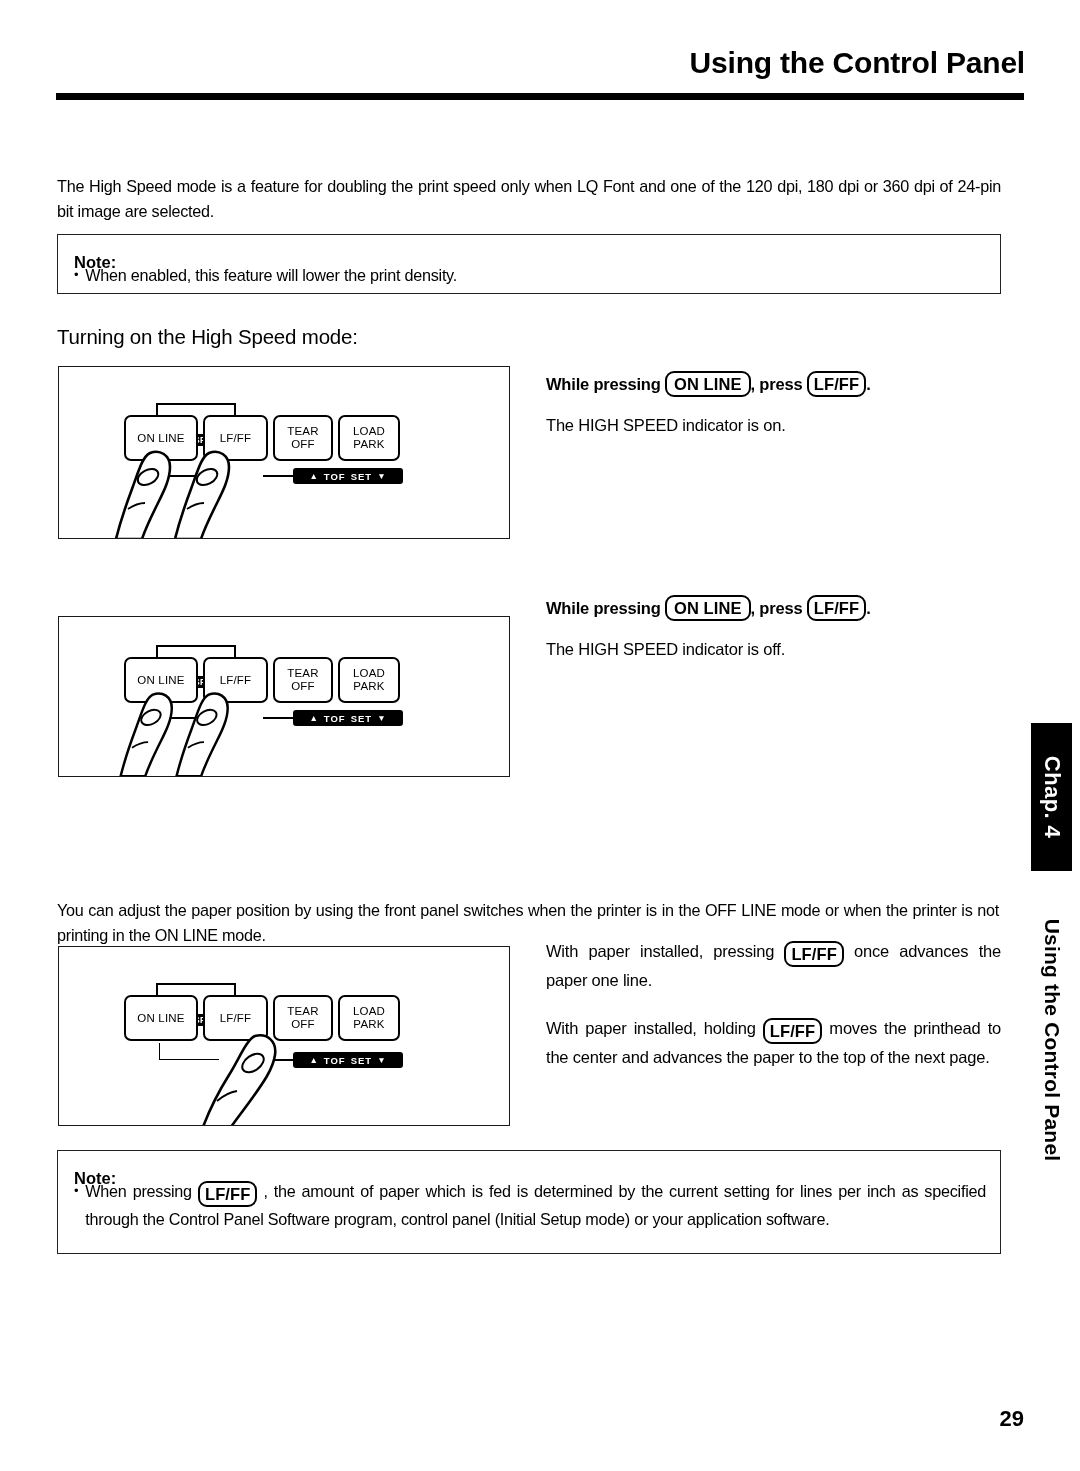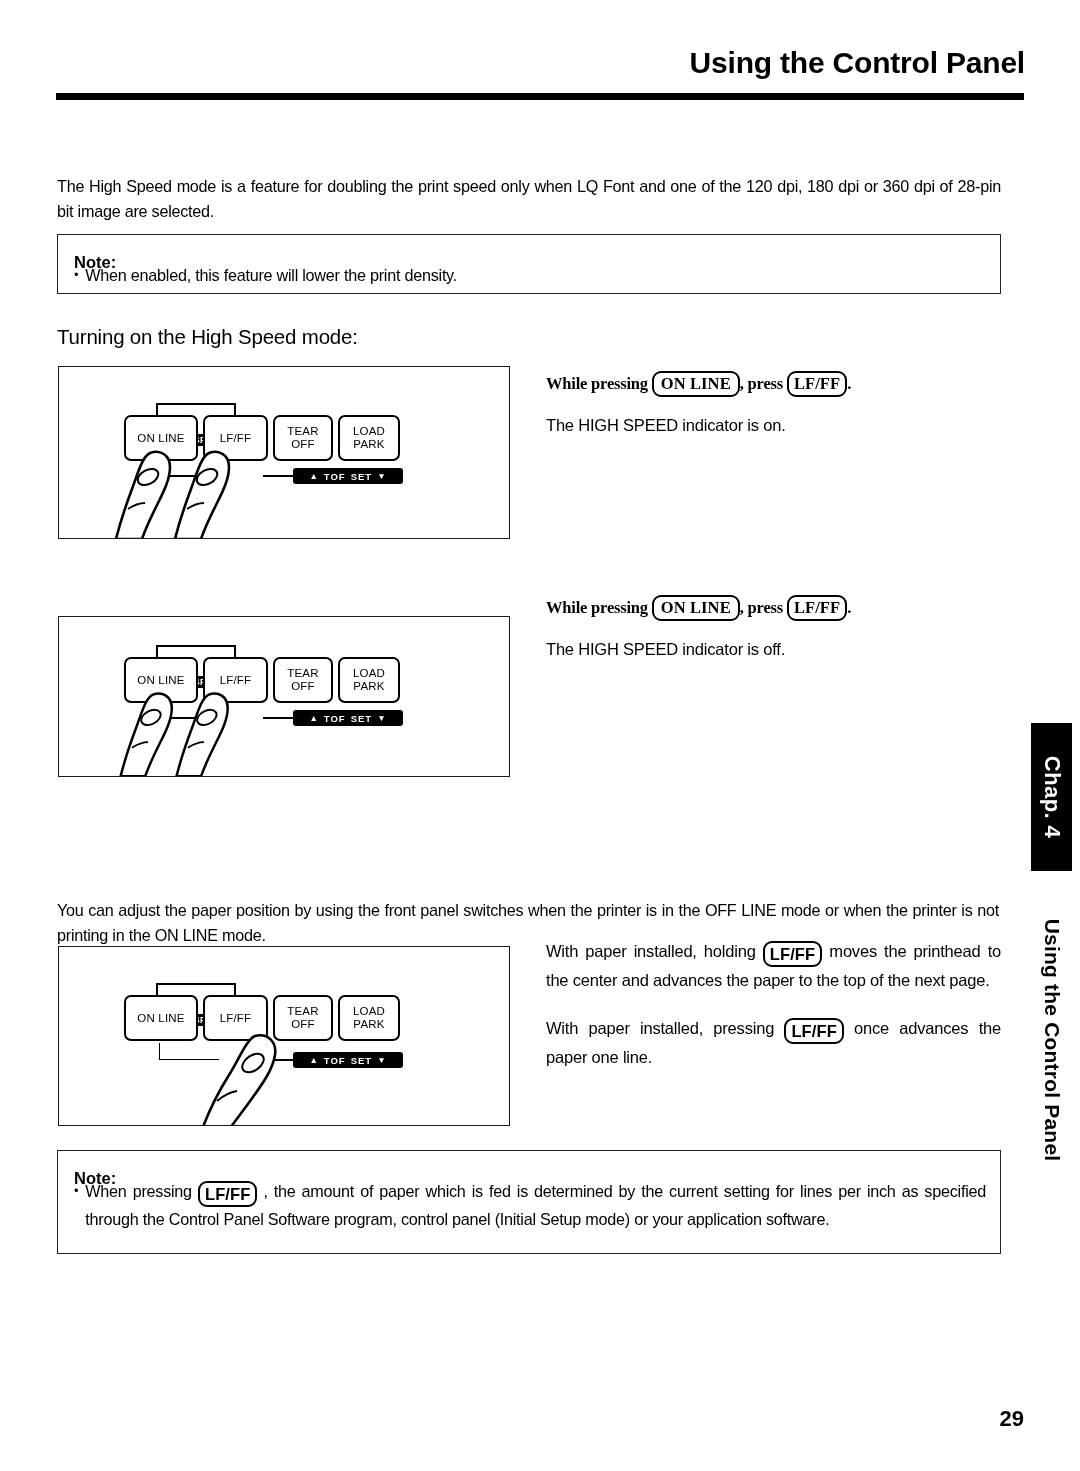--- a/index.html
+++ b/index.html
@@ -151,21 +151,20 @@
     position: absolute;
     font-size: 16.5px;
     line-height: 26px;
     letter-spacing: -0.2px;
   }
   .instr .line1 {
     font-weight: bold;
     display: flex;
     align-items: flex-end;
     white-space: nowrap;
-    font-family: Liberation Serif, serif;
   }
   .instr .line2 { margin-top: 15px; }
   #instr-on  { left: 546px; top: 371px; width: 450px; }
   #instr-off { left: 546px; top: 595px; width: 450px; }
   #instr-lf  { left: 546px; top: 938px; width: 455px; text-align: justify; }
   #instr-lf p { margin: 0; }
   #instr-lf p + p { margin-top: 22px; }
 
   
   .keycap {
@@ -322,21 +321,21 @@
 </style>
 </head>
 <body>
 
 <div class="page">
 
   <div class="page-title">Using the Control Panel</div>
   <div class="header-rule"></div>
 
 
-  <div class="body-para" id="intro-para">The High Speed mode is a feature for doubling the print speed only when LQ Font and one of the 120 dpi, 180 dpi or 360 dpi of 28-pin bit image are selected.</div>
+  <div class="body-para" id="intro-para">The High Speed mode is a feature for doubling the print speed only when LQ Font and one of the 120 dpi, 180 dpi or 360 dpi of 24-pin bit image are selected.</div>
 
   <div class="note-box" id="note-high-speed">
     <div class="note-label">Note:</div>
     <div class="note-body">
       <div class="note-bullet-row">
         <span class="dot">•</span>
         <span class="txt">When enabled, this feature will lower the print density.</span>
       </div>
     </div>
   </div>
@@ -507,28 +506,28 @@
         </g>
         <g stroke="#000000" stroke-width="1.8" fill="none">
           <path d="M18,70 C25,64 32,61 38,60"></path>
         </g>
       </svg>
     </div>
   </div>
 
   <div class="instr" id="instr-lf">
     <p>
+      <span>With paper installed, pressing</span>
+      <span class="keycap kc-narrow">LF/FF</span>
+      <span>once advances the paper one line.</span>
+    </p>
+    <p>
       <span>With paper installed, holding</span>
       <span class="keycap kc-narrow">LF/FF</span>
       <span>moves the printhead to the center and advances the paper to the top of the next page.</span>
-    </p>
-    <p>
-      <span>With paper installed, pressing</span>
-      <span class="keycap kc-narrow">LF/FF</span>
-      <span>once advances the paper one line.</span>
     </p>
   </div>
 
   <div class="note-box" id="note-lf">
     <div class="note-label">Note:</div>
     <div class="note-body justified">
       <div class="note-bullet-row">
         <span class="dot">•</span>
         <span class="txt">
           <span>When pressing</span>

